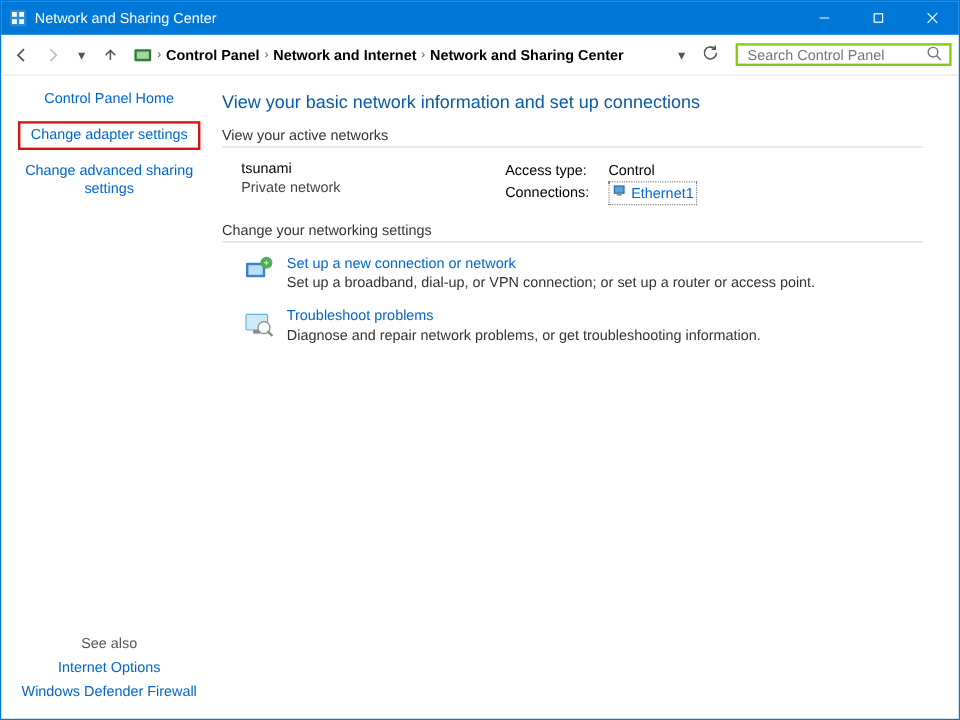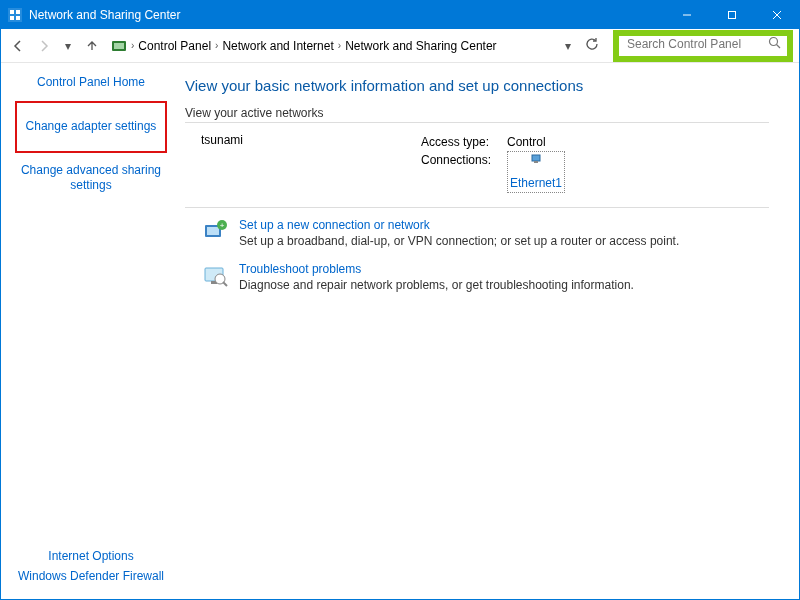--- a/index.html
+++ b/index.html
@@ -12,49 +12,49 @@
   .titlebar .spacer { flex:1; }
   .winbtn { width:45px; height:28px; display:flex; align-items:center; justify-content:center; }
   .winbtn svg { stroke:#fff; }
   
   .addressbar { height:34px; border-bottom:1px solid #e6e6e6; display:flex; align-items:center; padding:0 6px; gap:4px; }
   .navbtn { width:22px; height:22px; display:flex; align-items:center; justify-content:center; border-radius:2px; }
   .navbtn.disabled { opacity:.35; }
   .navbtn svg { stroke:#555; }
   .crumbicon { width:16px; height:16px; display:flex; align-items:center; justify-content:center; margin-left:4px; }
   .crumbsep { margin:0 4px; color:#555; font-size:10px; }
-  .crumb { color:#000; }
+  .crumb { color:#000;font-weight:bold; }
   .addr-mid { flex:1; display:flex; align-items:center; overflow:hidden; }
   .dd { width:18px; text-align:center; color:#555; }
   .refresh { width:22px; text-align:center; color:#555; margin-right:6px; }
-  .searchbox { width:180px; height:32px; border:6px solid #84cc16; display:flex; align-items:flex-start; padding:0 6px; color:#777; justify-content:space-between; }
+  .searchbox { width:180px; height:19px; border:2px solid #84cc16; display:flex; align-items:center; padding:0 6px; color:#777; justify-content:space-between; }
   .searchbox input { border:none; outline:none; width:140px; font-size:12px; background:transparent; }
   
   .body { flex:1; display:flex; overflow:hidden; }
   .sidebar { width:170px; padding:12px 4px 10px 14px; display:flex; flex-direction:column;text-align:center; }
   .sidebar .home { color:#0066cc; margin-bottom:12px; }
   .sidebar .item { color:#0066cc; margin-bottom:8px; line-height:1.3; padding:2px 2px; }
-  .sidebar .item.highlight { border:2px solid #d11; padding:16px 0; display:inline-block; }
+  .sidebar .item.highlight { border:2px solid #d11; padding:2px 0; display:inline-block; }
   .sidebar .filler { flex:1; }
   .sidebar .seealso-h { color:#555; margin-bottom:6px; }
   .sidebar .seealso { color:#0066cc; margin-bottom:6px; }
   .main { flex:1; padding:10px 30px 16px 14px; }
   .main h1 { color:#0a5aa6; font-weight:400; font-size:15px; margin:4px 0 12px 0; }
   .groupset { }
   .legend { font-size:12px; color:#333; }
   .hr { border:none; border-top:1px solid #ddd; margin:2px 0 10px 0; }
   .network-row { display:flex; margin-left:16px; margin-bottom:14px; }
   .net-left { width:220px; }
   .net-name { font-weight:400; margin-bottom:2px; }
   .net-type { color:#444; }
   .net-right { }
   .kv { display:flex; gap:8px; line-height:1.5; }
   .kv .k { width:78px; color:#000; }
   .kv .v { color:#000; }
-  .kv .v.link { color:#0066cc; border:1px dotted #888; padding:0 2px; display:inline-flex; align-items:center; gap:4px;flex-direction:column; }
+  .kv .v.link { color:#0066cc; border:1px dotted #888; padding:0 2px; display:inline-flex; align-items:center; gap:4px; }
   .change-sec { margin-top:6px; }
   .action { display:flex; gap:10px; margin:8px 0 14px 16px; }
   .action .ic { width:28px; height:28px; flex:0 0 auto; display:flex; align-items:center; justify-content:center; }
   .action .txt .ttl { color:#0066cc; margin-bottom:2px; }
   .action .txt .desc { color:#333; }
   a, .linklike { cursor:default; }
 </style>
 </head>
 <body>
 
@@ -142,33 +142,35 @@
     </div>
   </div>
 
   <div class="body">
 
     <div class="sidebar">
       <div class="home linklike">Control Panel Home</div>
       <div class="item highlight linklike">Change adapter settings</div>
       <div class="item linklike">Change advanced sharing settings</div>
       <div class="filler"></div>
+      <div class="seealso-h">See also</div>
       <div class="seealso linklike">Internet Options</div>
       <div class="seealso linklike">Windows Defender Firewall</div>
     </div>
 
     <div class="main">
       <h1>View your basic network information and set up connections</h1>
 
       <div class="groupset">
         <div class="legend">View your active networks</div>
         <hr class="hr">
         <div class="network-row">
           <div class="net-left">
             <div class="net-name">tsunami</div>
+            <div class="net-type">Private network</div>
           </div>
           <div class="net-right">
             <div class="kv">
               <span class="k">Access type:</span>
               <span class="v">Control</span>
             </div>
             <div class="kv">
               <span class="k">Connections:</span>
               <span class="v link linklike">
                 <span>
@@ -178,20 +180,21 @@
                     </svg>
                 </span>
                 <span>Ethernet1</span>
               </span>
             </div>
           </div>
         </div>
       </div>
 
       <div class="change-sec">
+        <div class="legend">Change your networking settings</div>
         <hr class="hr">
 
         <div class="action">
           <div class="ic">
             <svg width="26" height="26">
                 <rect x="3" y="6" width="16" height="12" rx="1" fill="#3b82c4"></rect>
                 <rect x="5" y="8" width="12" height="8" fill="#bcdff7"></rect>
                 <circle cx="20" cy="6" r="5" fill="#4caf50"></circle>
                 <text x="20" y="9" text-anchor="middle" font-size="8" fill="#fff">+</text>
               </svg>

